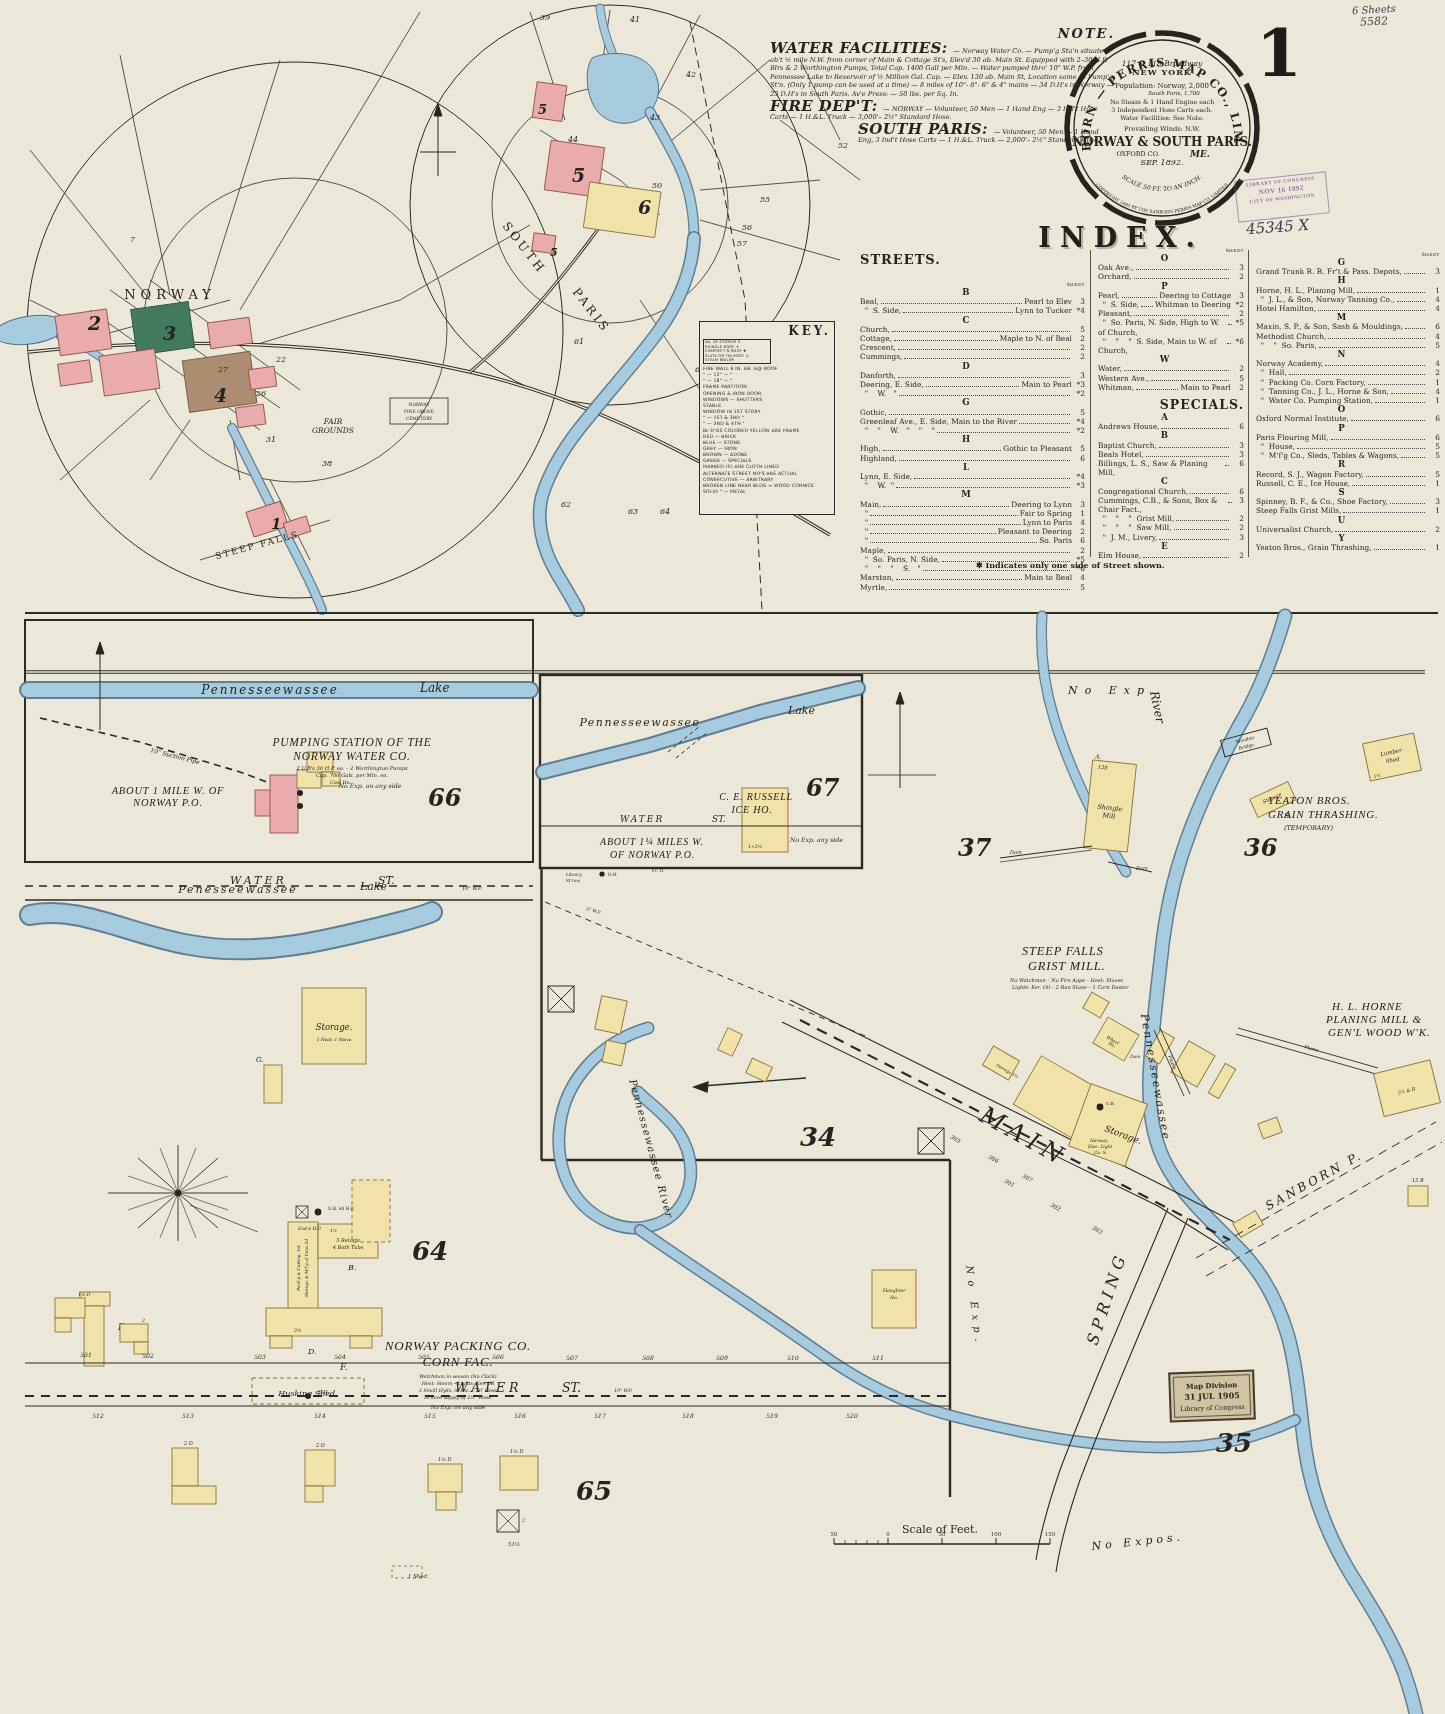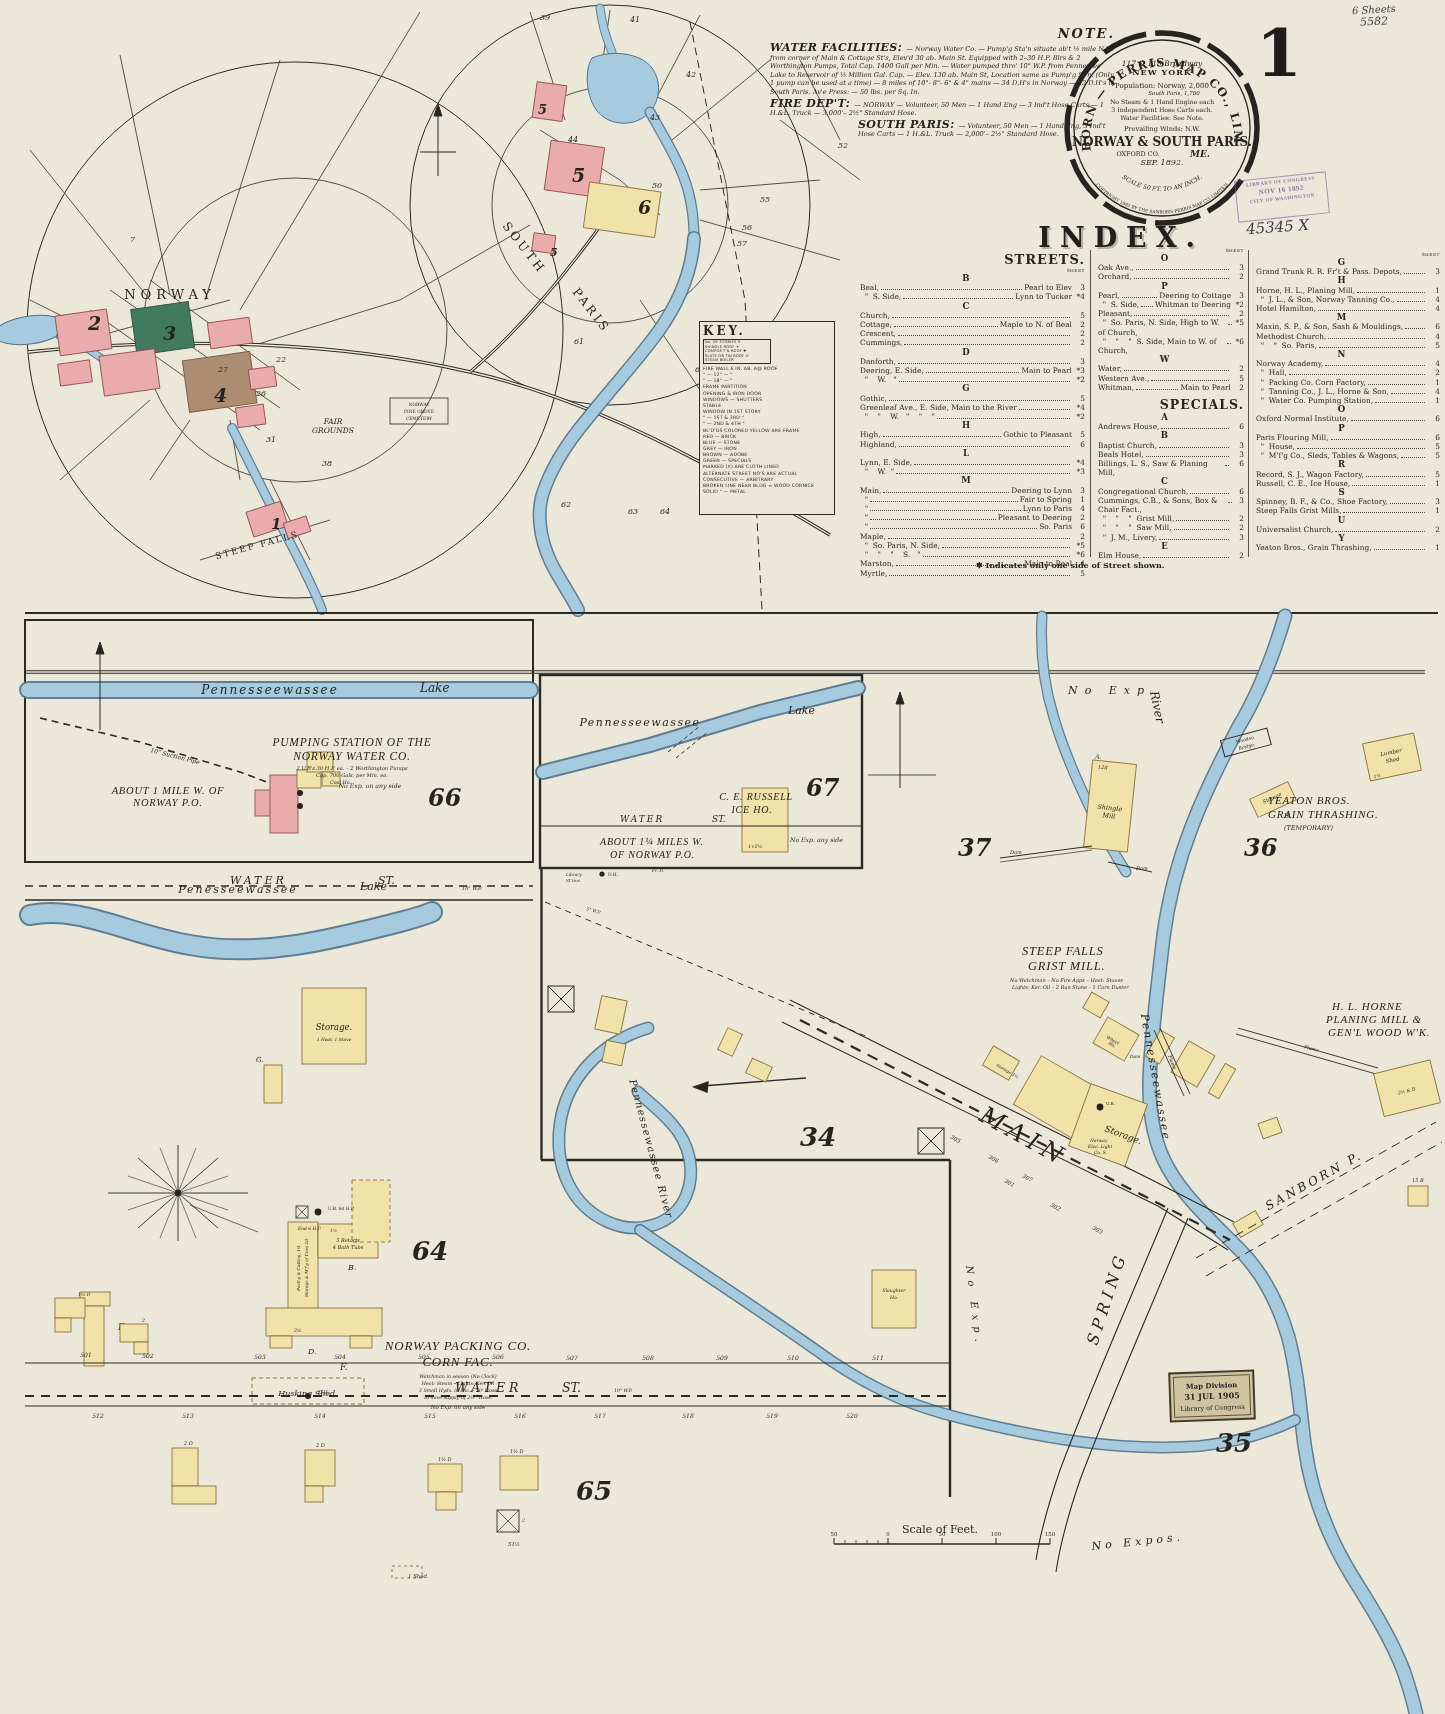--- a/index.html
+++ b/index.html
@@ -13,57 +13,57 @@
   .wcs{stroke:#51718a;fill:none;stroke-linecap:round;opacity:.9}
   .wtr{stroke:#a6cbdf;fill:none;stroke-linecap:round}
   .rd{stroke:#44423a;stroke-width:.9;fill:none}
   .by{fill:#f0e2a8;stroke:#8a7340;stroke-width:.9}
   .bp{fill:#e9abab;stroke:#93514e;stroke-width:.9}
   .ln{stroke:#2b2a24;fill:none}
   
   .note{position:absolute;left:770px;top:26px;width:345px;}
   .note-title{text-align:right;font:italic bold 13px "DejaVu Serif";margin-bottom:3px;letter-spacing:2px}
   .note p{margin:0 0 3px;font:italic 6.6px/8.6px "DejaVu Serif",serif;}
-  .nh{font-weight:bold;font-size:11px;letter-spacing:.4px}
+  .nh{font-weight:bold;font-size:15px;letter-spacing:.4px}
   .np3{padding-left:88px;margin-top:-2px}
   
   .big1{position:absolute;left:1256px;top:14px;font:bold 66px "DejaVu Serif",serif;color:#1e1d19}
   .hand{position:absolute;font:italic 10px "DejaVu Serif",serif;color:#43434e;transform:rotate(-3deg)}
   .hand2{position:absolute;left:1246px;top:218px;font:italic 15px "DejaVu Serif",serif;color:#3c3c48;transform:rotate(-4deg)}
   
   .rcv{position:absolute;left:1236px;top:176px;width:90px;height:40px;border:1.5px solid rgba(133,86,155,.7);
        transform:rotate(-6deg);color:#85569b;text-align:center;opacity:.85}
   .rcv div{font:600 5px "Liberation Serif",serif;letter-spacing:.5px;margin-top:2px}
   .rcv .mid{font-size:7px;font-weight:bold}
   
   .stampwrap{position:absolute;left:1062px;top:28px;width:200px;height:200px;}
   
   .index{position:absolute;left:858px;top:222px;width:584px;height:365px;}
   .ixtitle{position:absolute;left:106px;top:0;width:240px;text-align:right;
            font:bold 27px "DejaVu Serif",serif;letter-spacing:9px;color:#21201b;
            text-shadow:2px 2px 0 rgba(40,40,35,.28)}
   .ixcol{position:absolute;font:7.4px/9.2px "DejaVu Serif",serif;}
-  .ixhead{text-align:right;font:bold 13px "DejaVu Serif",serif;letter-spacing:1px;margin-bottom:1px}
+  .ixhead{text-align:left;font:bold 13px "DejaVu Serif",serif;letter-spacing:1px;margin-bottom:15px}
   .ixhead2{text-align:right;font:bold 12.5px "DejaVu Serif",serif;letter-spacing:1px;margin:5px 0 1px}
   .sheetcap{text-align:right;font-size:4.3px;letter-spacing:.5px;line-height:6px}
   .ixrow{display:flex;align-items:baseline;}
   .ixl{flex:1;text-align:center;font-weight:bold;font-size:8.6px}
   .ixl:empty{display:none}
   .ixn{white-space:pre-wrap}
   .ixn:empty{display:none}
   .ixn:empty + .ixd2{display:none}
   .ixd2{flex:1;border-bottom:1px dotted #4e4c44;margin:0 2px 1.5px;min-width:4px}
   .ixd{white-space:pre}
   .ixs{width:13px;text-align:right}
   .ixdiv{position:absolute;width:1px;background:#55534a;top:28px;height:307px}
   .ixfoot{position:absolute;left:118px;top:338px;width:320px;font:bold 8px "DejaVu Serif",serif}
   
   .key{position:absolute;left:699px;top:321px;width:136px;height:194px;border:1.6px solid #2b2a24;
        background:#ece8d9;padding:2px 3px;box-sizing:border-box}
-  .keytitle{text-align:left;font:bold 12px "DejaVu Serif",serif;letter-spacing:3px}
+  .keytitle{text-align:right;font:bold 12px "DejaVu Serif",serif;letter-spacing:3px}
   .kmini{width:64px;border:.8px solid #2b2a24;margin:1px 0 2px;padding:0 1px}
   .kmini .kline{font-size:3.6px;line-height:4.6px}
   .kline{font:4.6px/6.15px "DejaVu Sans",sans-serif;letter-spacing:.2px;color:#2a291f;white-space:nowrap;overflow:hidden}
 </style>
 </head>
 <body>
 
 <div class="sheet">
 
 <svg width="1445" height="1714" viewBox="0 0 1445 1714">

